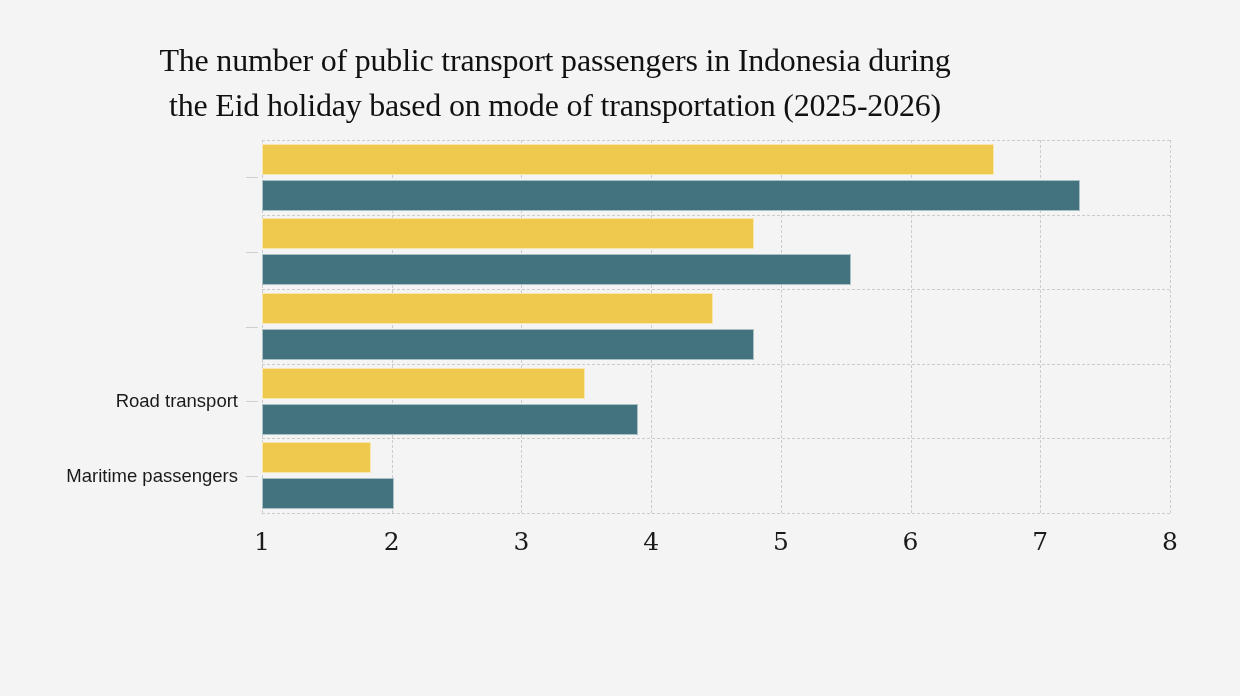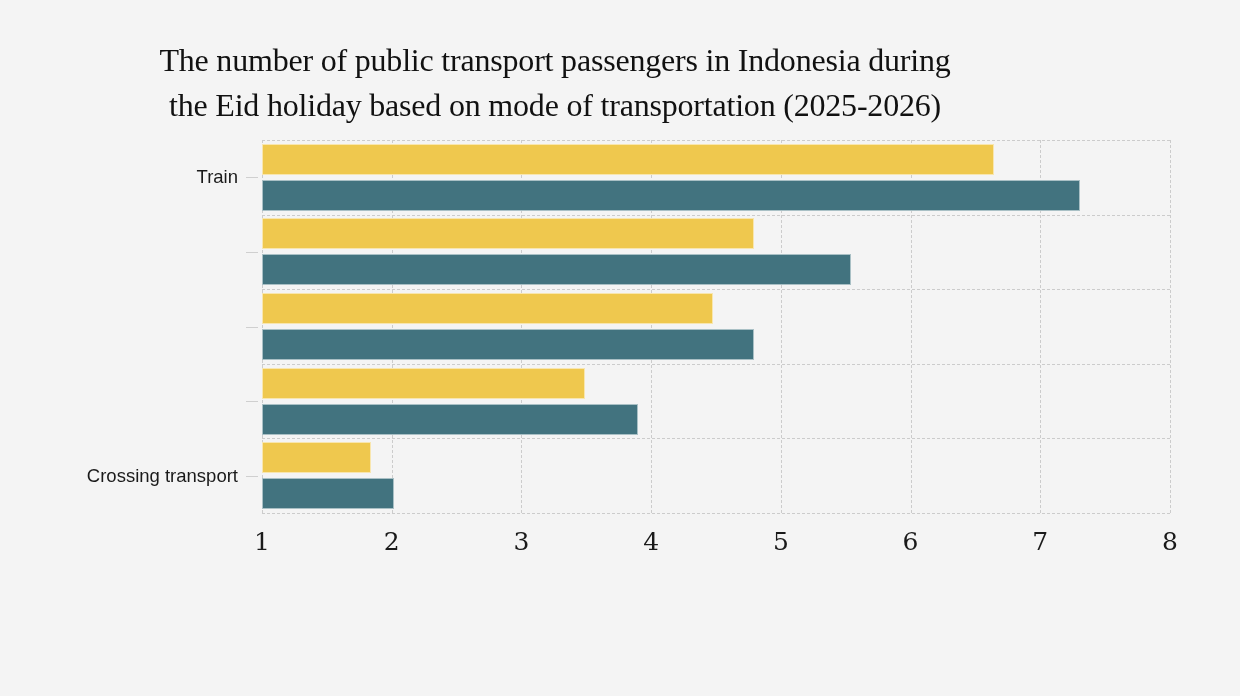--- a/index.html
+++ b/index.html
@@ -117,26 +117,26 @@
 </style>
 </head>
 <body>
 
 <div id="figure">
 
   <div id="chart-title">The number of public transport passengers in Indonesia during
 the Eid holiday based on mode of transportation (2025-2026)</div>
 
   <div id="y-axis-labels">
-      <div class="y-tick-label" style="top: 37.3px;">Train</div>
       <div class="y-tick-mark" style="top: 37.3px;"></div>
       <div class="y-tick-mark" style="top: 111.9px;"></div>
       <div class="y-tick-mark" style="top: 186.5px;"></div>
+      <div class="y-tick-label" style="top: 261.1px;">Road transport</div>
       <div class="y-tick-mark" style="top: 261.1px;"></div>
-      <div class="y-tick-label" style="top: 335.7px;">Crossing transport</div>
+      <div class="y-tick-label" style="top: 335.7px;">Maritime passengers</div>
       <div class="y-tick-mark" style="top: 335.7px;"></div>
     </div>
 
   <div id="plot-area">
       <div class="gridline-v" style="left: 0px;"></div>
       <div class="gridline-v" style="left: 129.714px;"></div>
       <div class="gridline-v" style="left: 259.429px;"></div>
       <div class="gridline-v" style="left: 389.143px;"></div>
       <div class="gridline-v" style="left: 518.857px;"></div>
       <div class="gridline-v" style="left: 648.571px;"></div>

